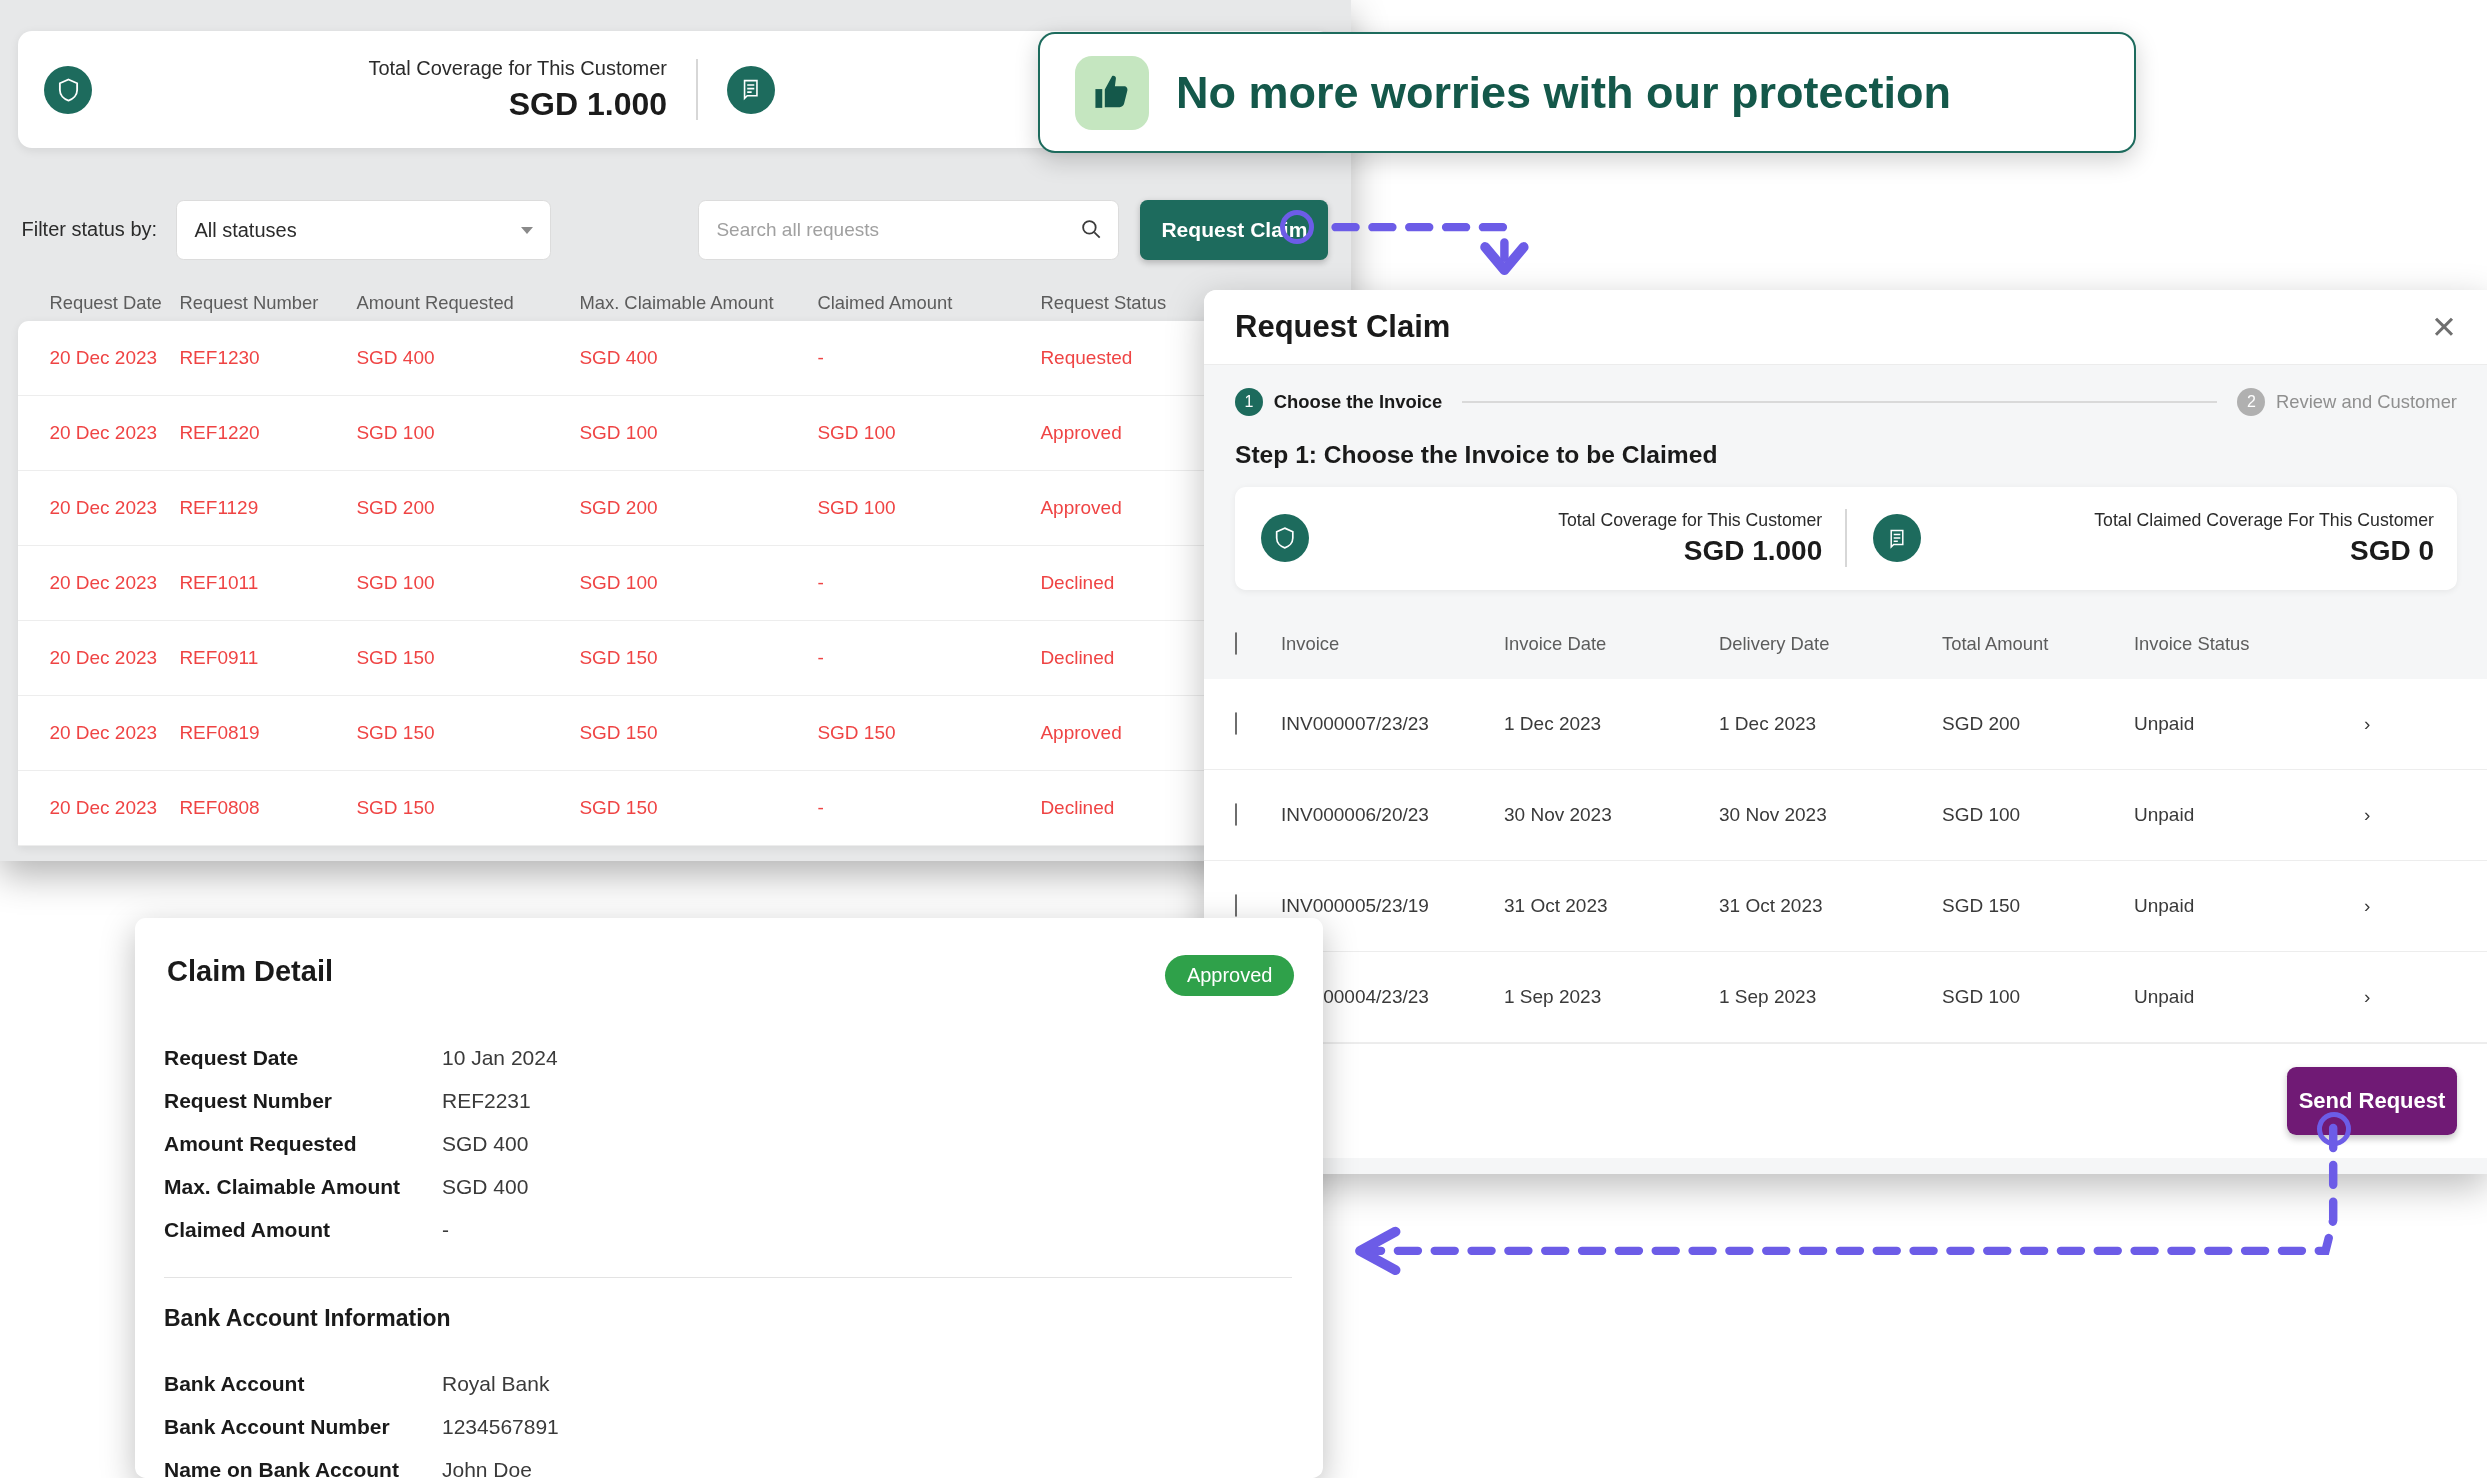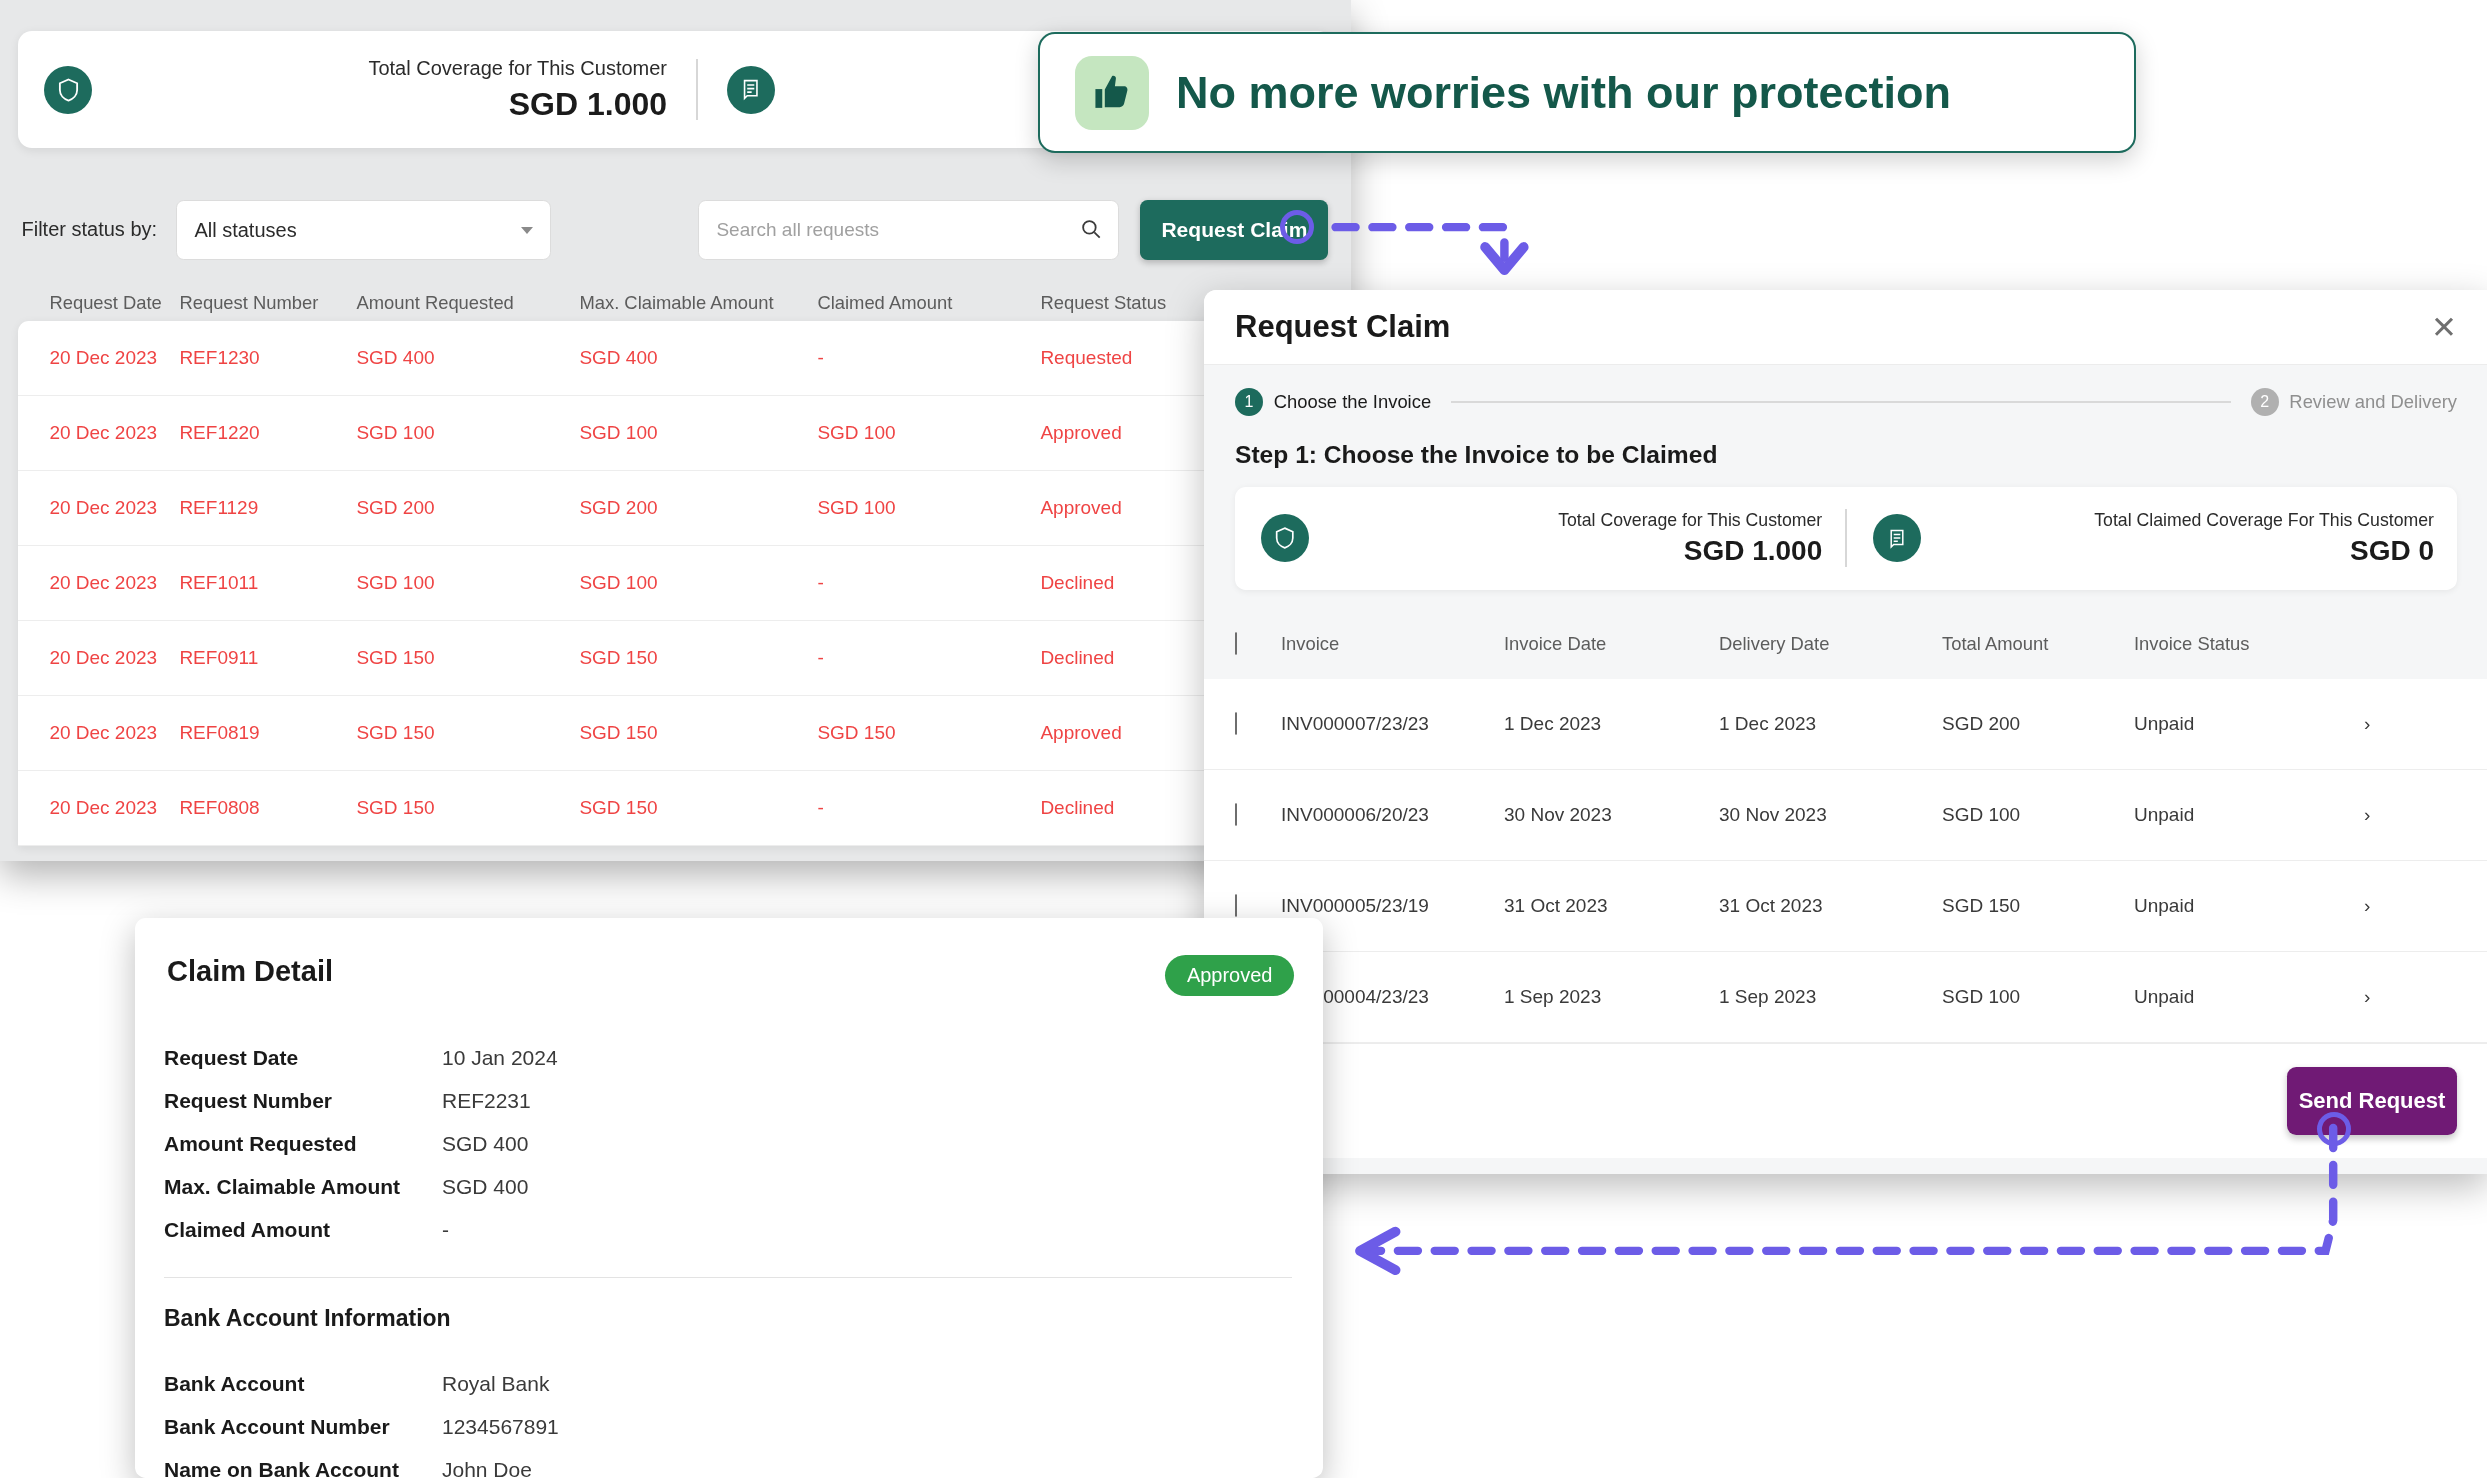--- a/index.html
+++ b/index.html
@@ -108,21 +108,21 @@
   .modal-title{font-size:31px;font-weight:700;color:#1a1a1a;}
   .close-x{font-size:31px;color:#6f6f6f;line-height:1;}
   .steps{display:flex;align-items:center;padding:23px 31px 4.6px 31px;}
   .step-dot{
     width:28px;height:28px;border-radius:50%;display:flex;align-items:center;justify-content:center;
     font-size:16px;color:#fff;flex:0 0 auto;
   }
   .dot-active{background:#1d6b5d;}
   .dot-idle{background:#b0b0b0;}
   .step-label{font-size:18.4px;margin-left:10.7px;white-space:nowrap;}
-  .lbl-active{color:#1a1a1a;font-weight:400;}
+  .lbl-active{color:#1a1a1a;font-weight:700;}
   .lbl-idle{color:#8f8f8f;}
   .step-line{flex:1;height:1.5px;background:#d9d9d9;margin:0 20px;}
   .step-title{font-size:24.6px;font-weight:700;color:#1a1a1a;padding:20px 31px 0 31px;}
 
   .modal-cov{
     margin:18.4px 31px 0 31px;height:103px;background:#fff;border-radius:10.7px;
     display:flex;align-items:center;box-shadow:0 1.5px 6.1px rgba(0,0,0,.06);
   }
   .mc-half{display:flex;align-items:center;flex:1;padding-left:26px;box-sizing:border-box;}
   .mc-text{flex:1;text-align:right;padding-right:23px;}
@@ -317,21 +317,21 @@
     <div class="modal-head">
       <div class="modal-title">Request Claim</div>
       <div class="close-x">✕</div>
     </div>
 
     <div class="steps">
       <div class="step-dot dot-active">1</div>
       <div class="step-label lbl-active">Choose the Invoice</div>
       <div class="step-line"></div>
       <div class="step-dot dot-idle">2</div>
-      <div class="step-label lbl-idle">Review and Delivery</div>
+      <div class="step-label lbl-idle">Review and Customer</div>
     </div>
 
     <div class="step-title">Step 1: Choose the Invoice to be Claimed</div>
 
     <div class="modal-cov">
       <div class="mc-half">
         <div class="circle-icon">
           <svg width="21.5" height="24" viewBox="0 0 24 26" fill="none" stroke="#ffffff" stroke-width="1.9">
             <path d="M12 2 L21 6 V13 C21 18.5 16.8 22.5 12 24 C7.2 22.5 3 18.5 3 13 V6 Z"></path>
           </svg>

